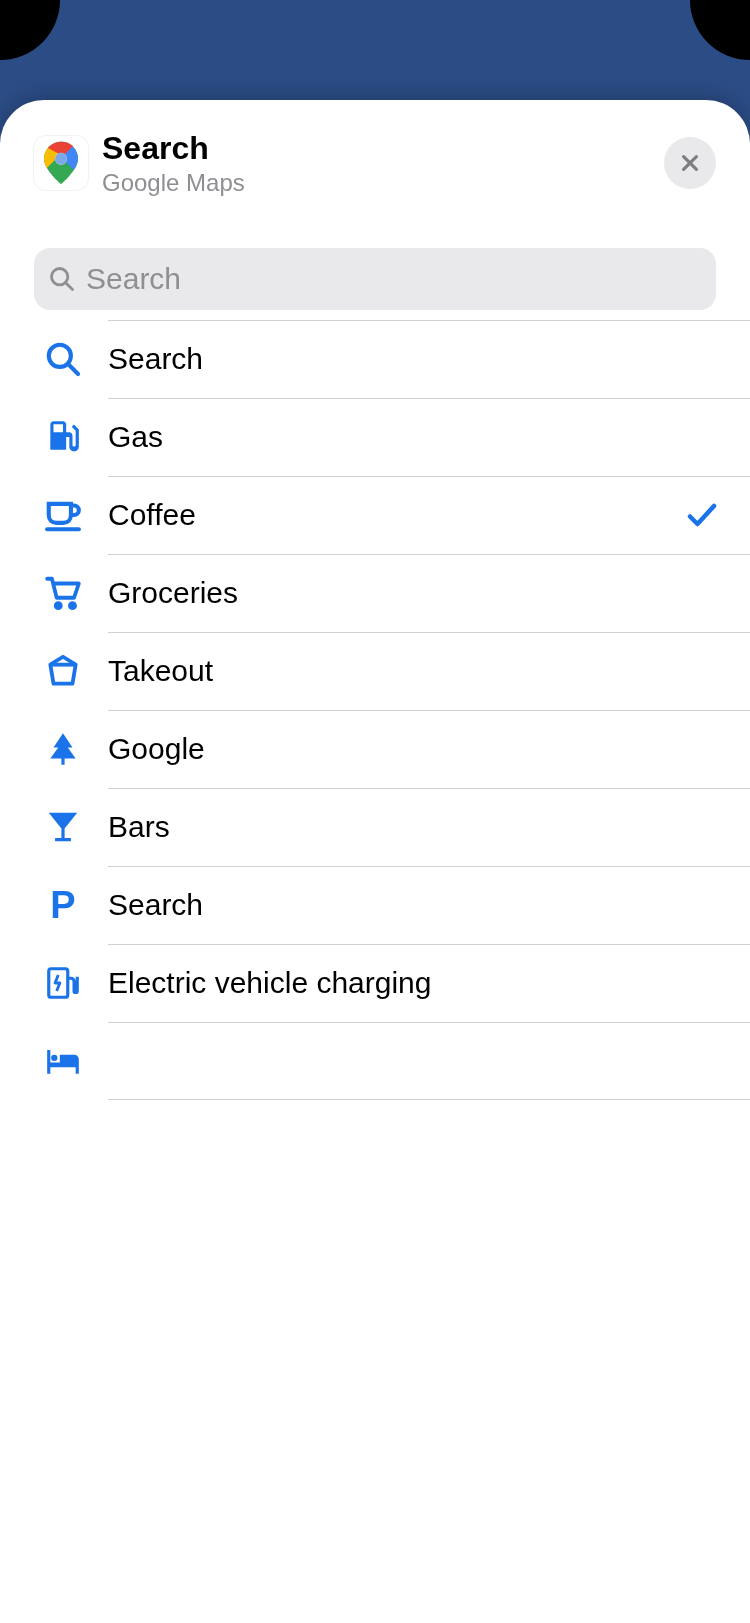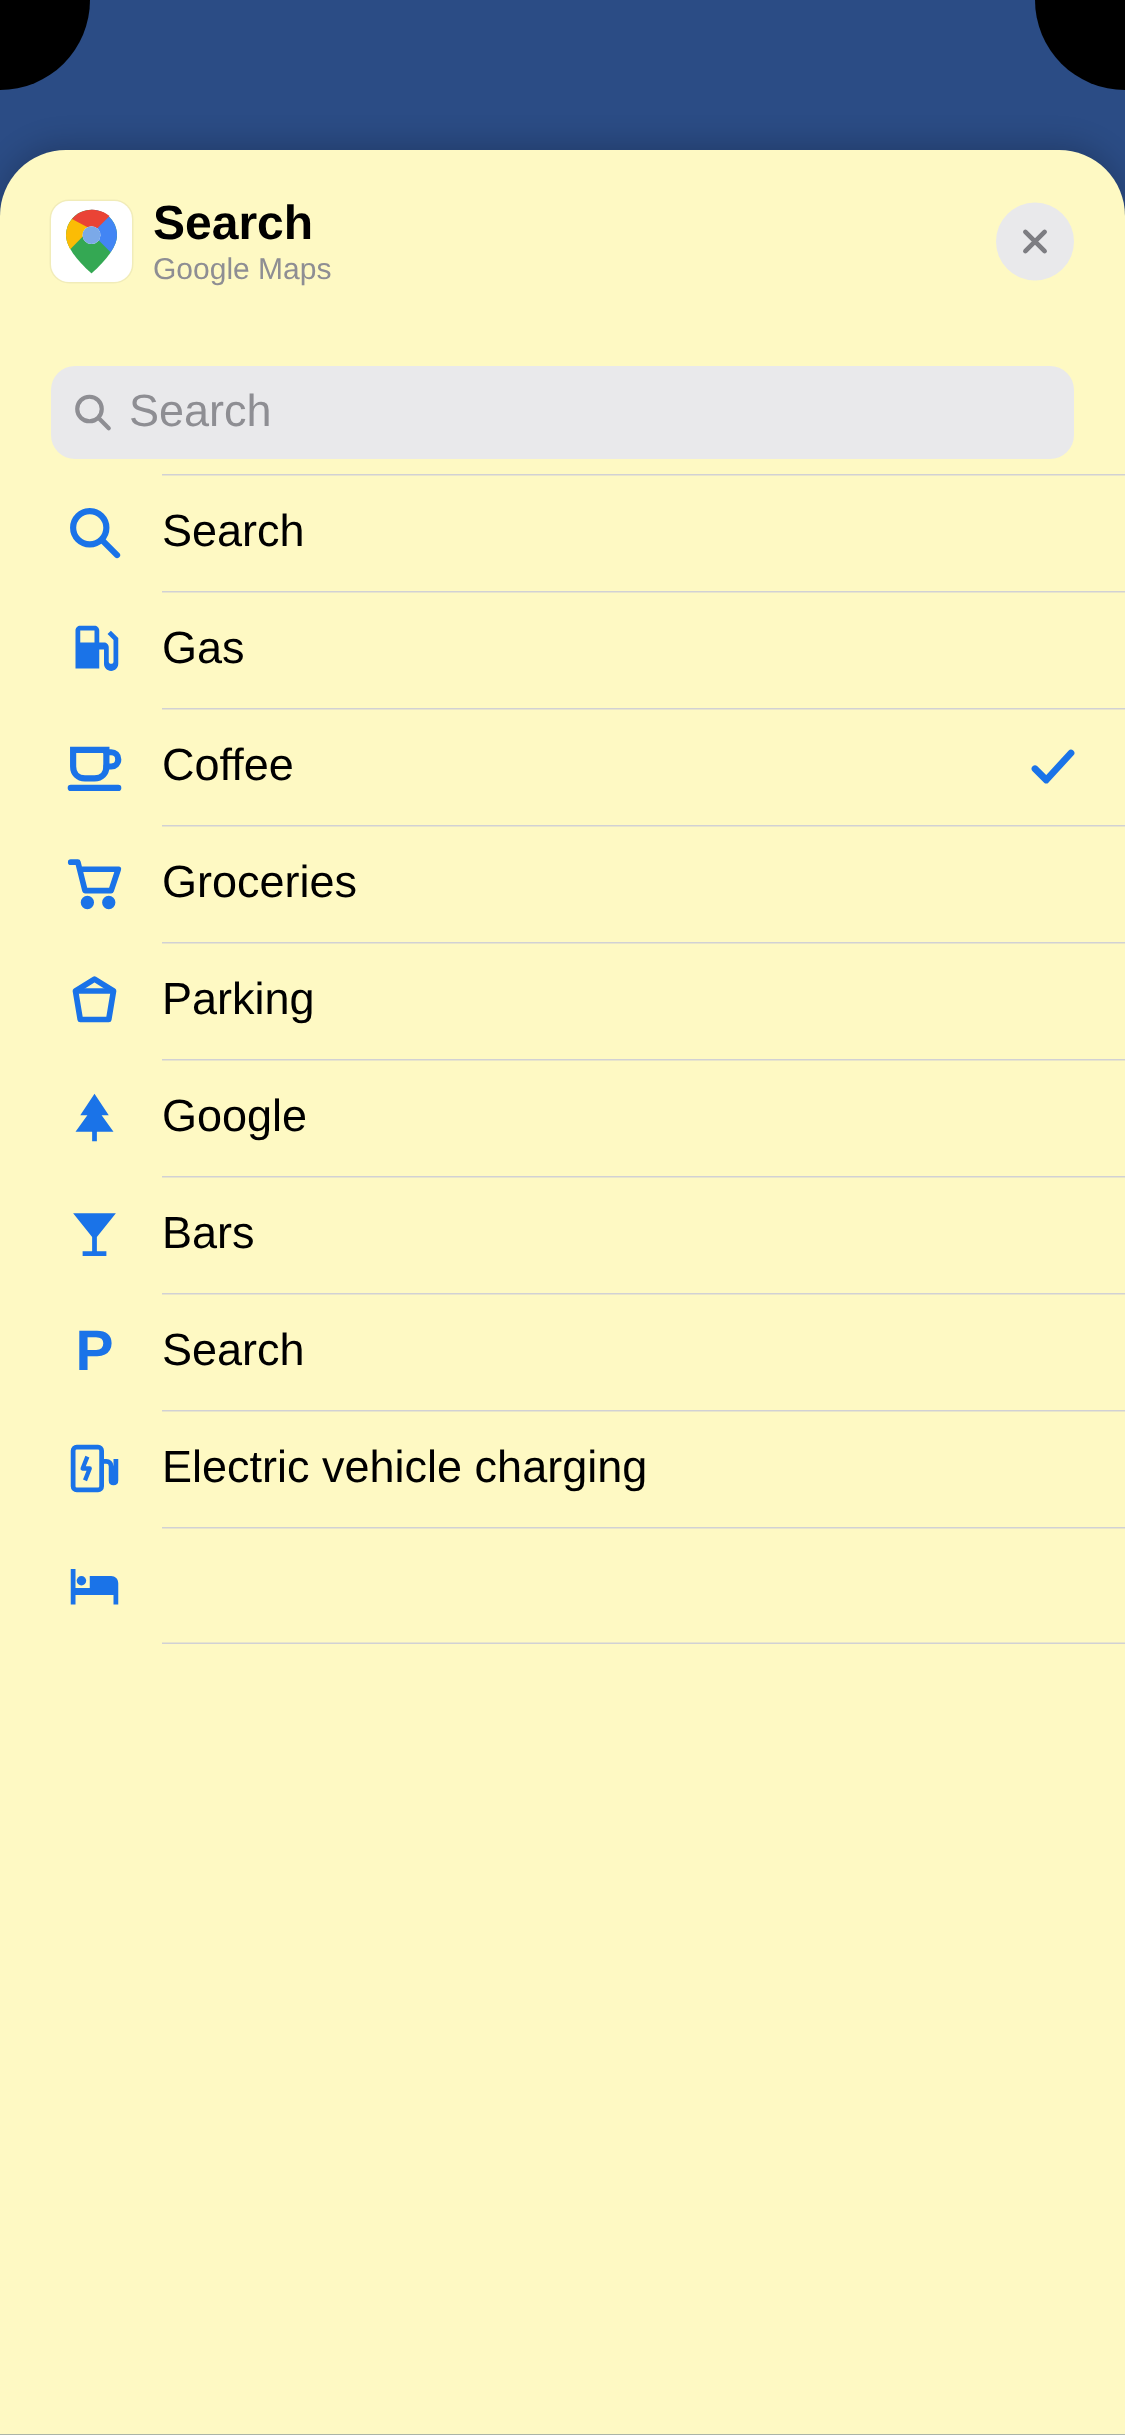--- a/index.html
+++ b/index.html
@@ -11,21 +11,21 @@
       position:relative;
     }
     
     .bezel-corner { position:absolute; top:0; width:60px; height:60px; background:#000; }
     .bezel-left  { left:0;  border-bottom-right-radius:60px; }
     .bezel-right { right:0; border-bottom-left-radius:60px; }
 
     .sheet {
       position:absolute;
       top:100px; left:0; right:0; bottom:0;
-      background:#fef9c3;
+      background:#ffffff;
       border-top-left-radius:44px;
       border-top-right-radius:44px;
       box-shadow:0 -4px 20px rgba(0,0,0,.2);
       padding-top:24px;
     }
 
     .header {
       display:flex; align-items:center;
       padding:6px 34px 18px 34px;
     }
@@ -33,21 +33,21 @@
       width:54px; height:54px; border-radius:12px;
       background:#fff;
       display:flex; align-items:center; justify-content:center;
       margin-right:14px;
       box-shadow:0 0 0 1px rgba(0,0,0,.05);
       flex-shrink:0;
     }
     .app-icon svg { width:34px; height:44px; display:block; }
     .title-block { flex:1; line-height:1.15; }
     .title    { font-size:32px; font-weight:600; color:#000; }
-    .subtitle { font-size:20px; color:#8e8e93; margin-top:2px; }
+    .subtitle { font-size:24px; color:#8e8e93; margin-top:2px; }
     .close-btn {
       width:52px; height:52px; border-radius:26px;
       background:#e9e9eb;
       display:flex; align-items:center; justify-content:center;
       flex-shrink:0;
     }
     .close-btn svg { width:22px; height:22px; }
 
     .search-field {
       margin:34px 34px 10px 34px;
@@ -193,21 +193,21 @@
       <span class="label">Groceries</span>
     </div>
 
     <div class="row">
       <span class="ico">
         <svg viewBox="0 0 24 24" fill="none" stroke="currentColor" stroke-width="2.4" stroke-linejoin="round">
             <path d="M4 8 L12 3 L20 8 L18 20 H6 Z"></path>
             <line x1="4" y1="8" x2="20" y2="8"></line>
           </svg>
       </span>
-      <span class="label">Parking</span>
+      <span class="label">Takeout</span>
     </div>
 
     <div class="row">
       <span class="ico">
         <svg viewBox="0 0 24 24" fill="currentColor">
             <path d="M12 2 L6 11 H9 L4 18 H11 V22 H13 V18 H20 L15 11 H18 Z"></path>
           </svg>
       </span>
       <span class="label">Google</span>
     </div>

